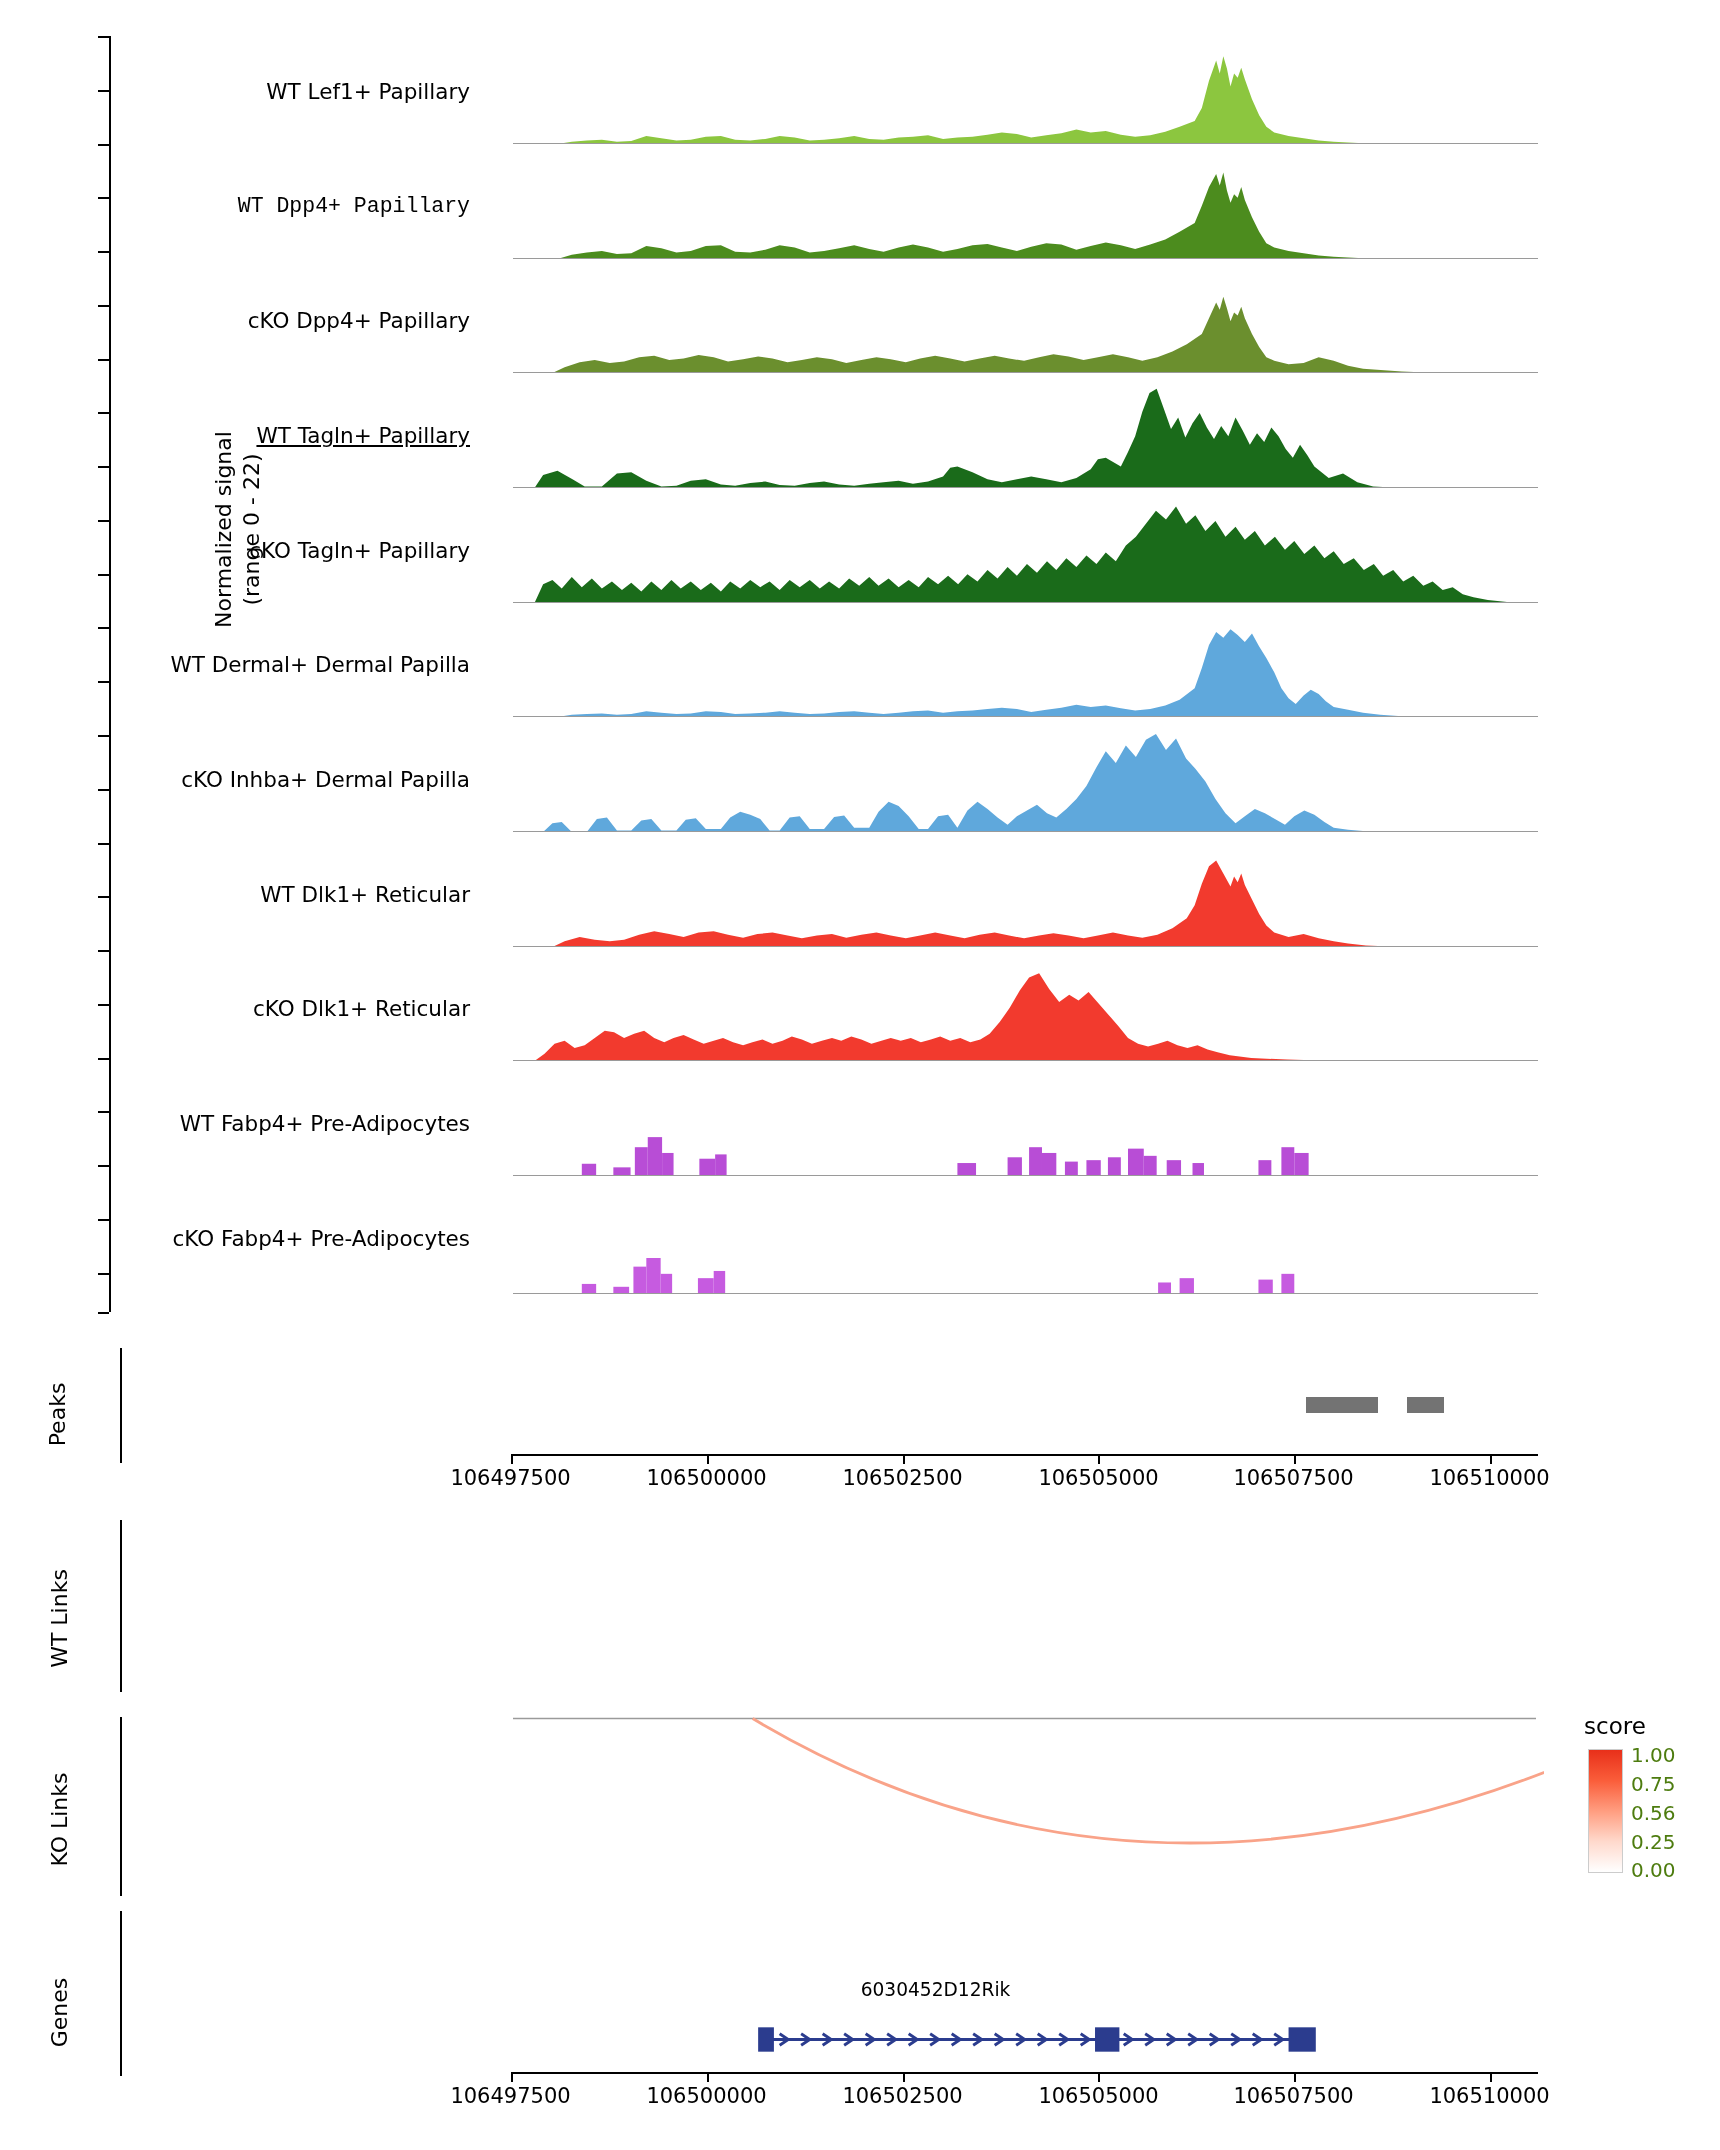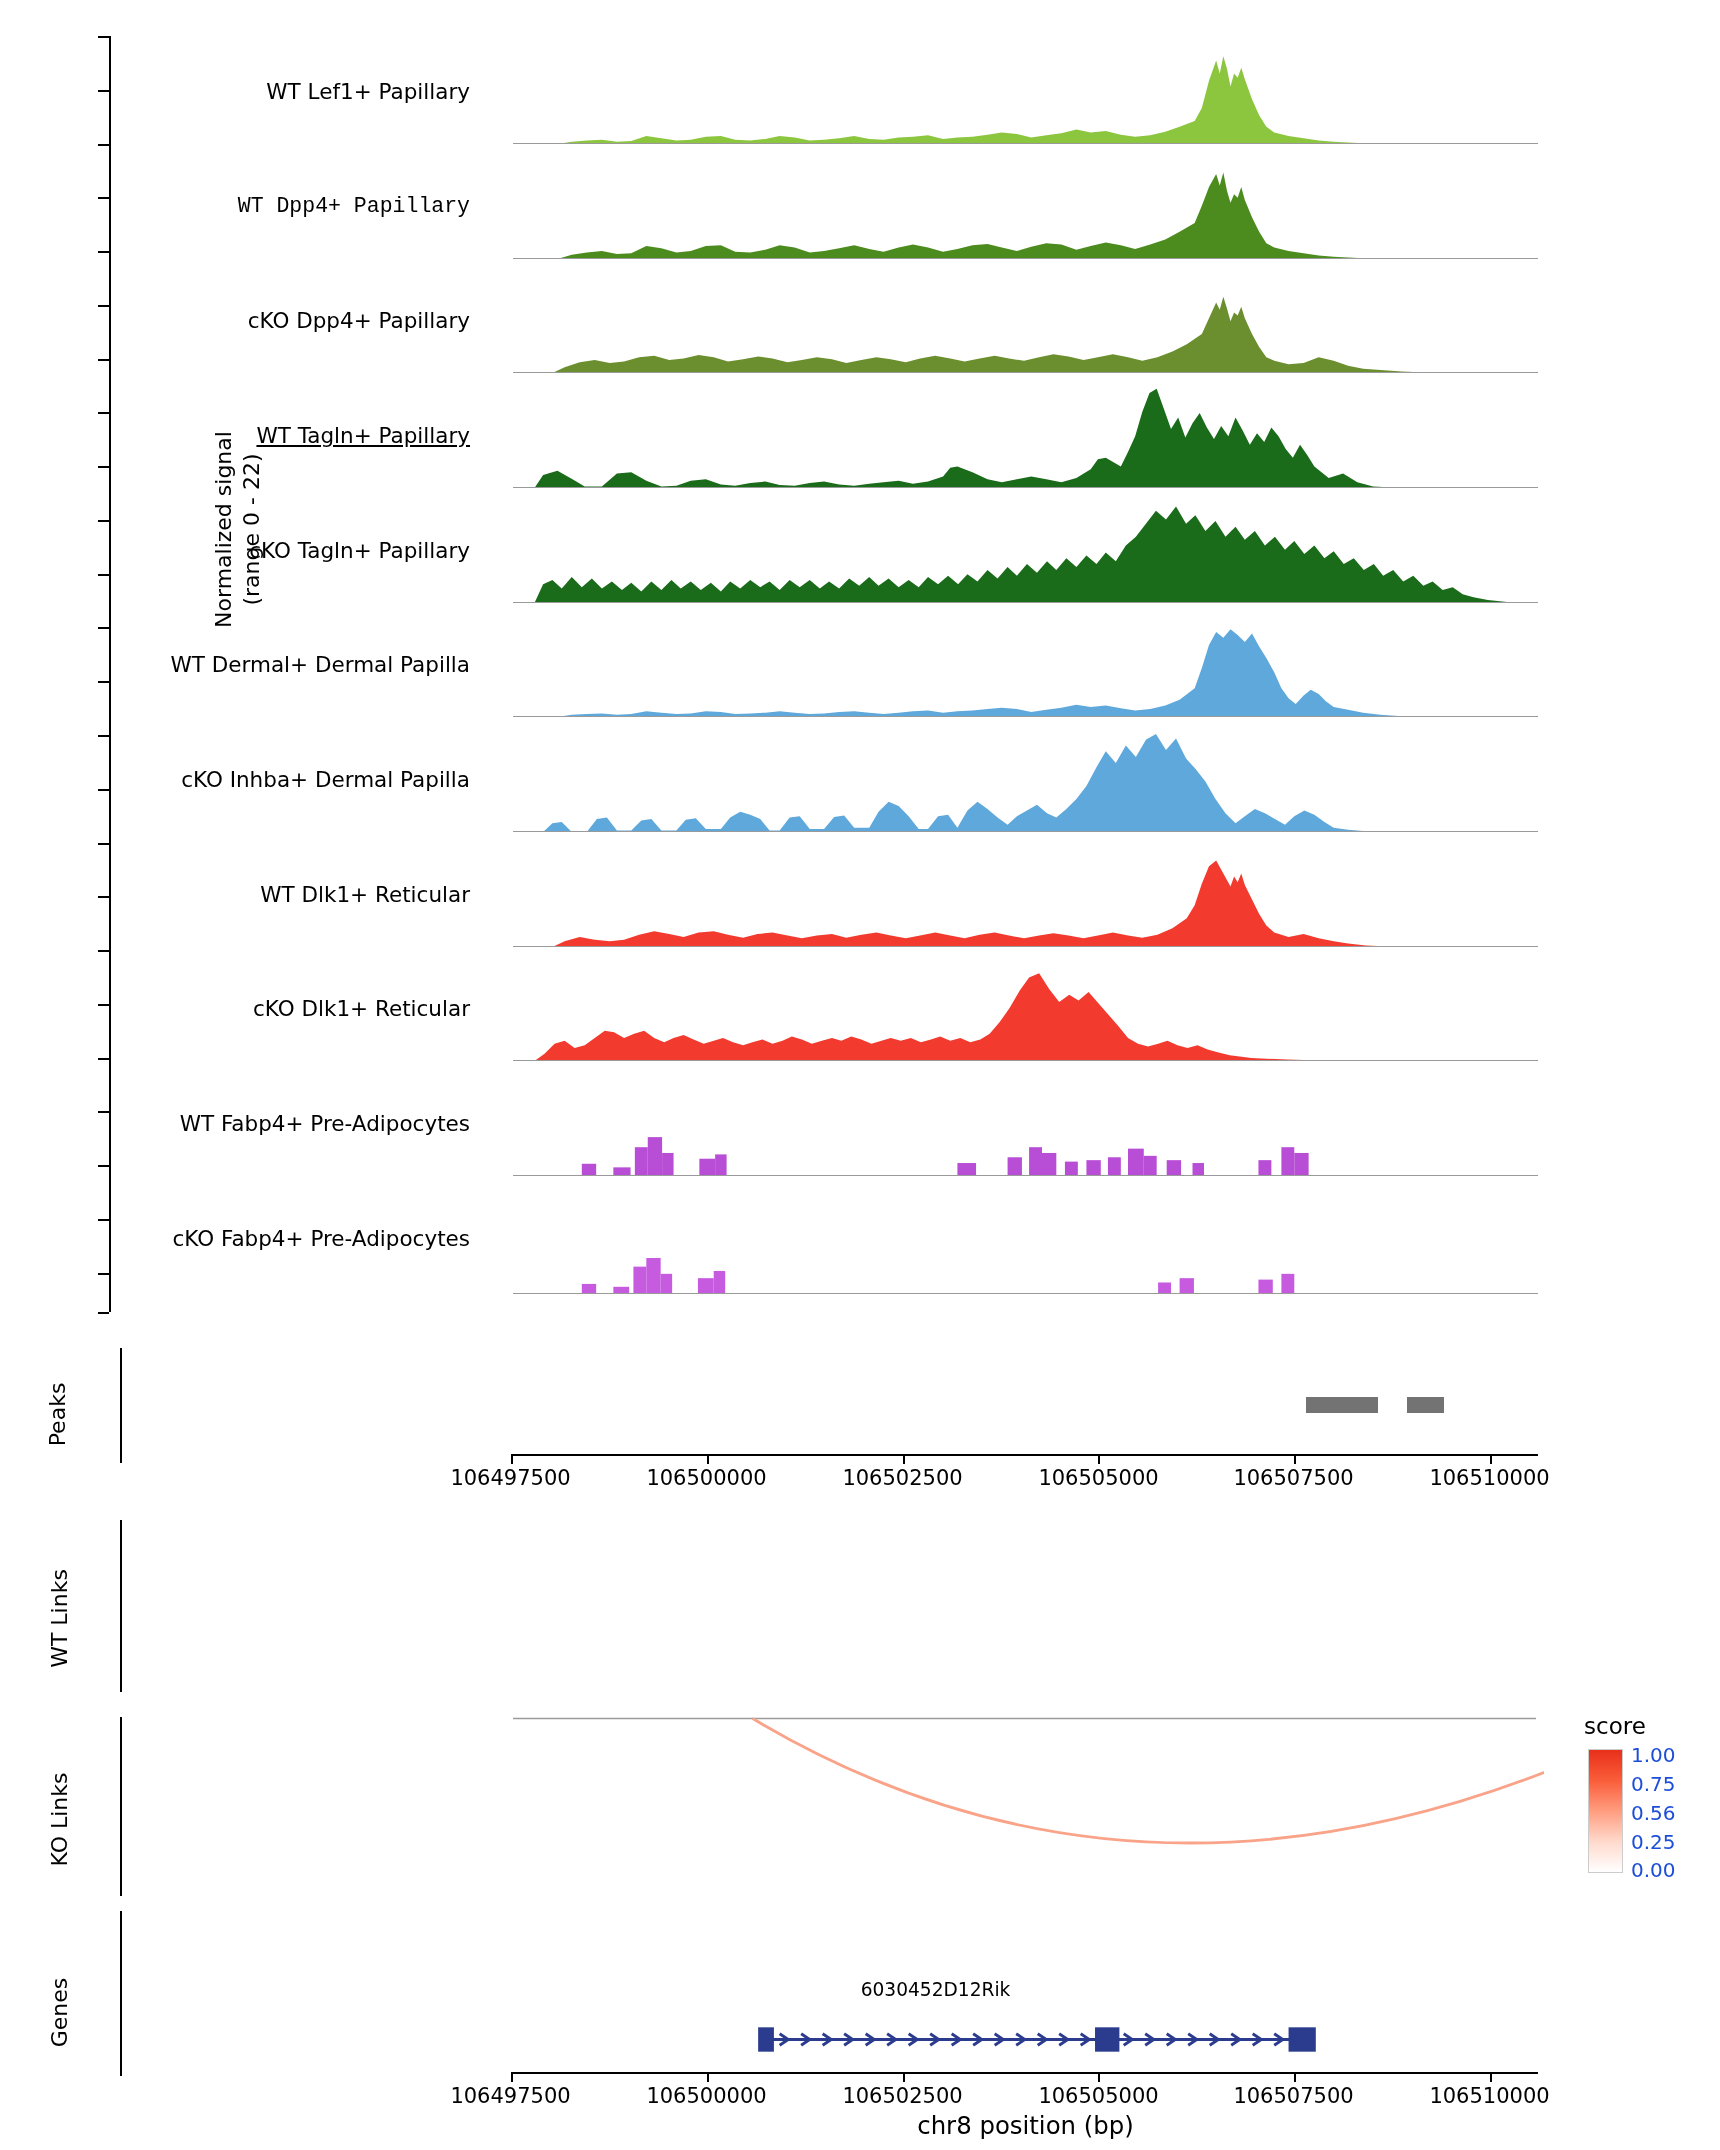--- a/index.html
+++ b/index.html
@@ -126,21 +126,21 @@
   }
   .legend-gradient {
     position: absolute;
     width: 33px;
     background: linear-gradient(to top, #ffffff 0%, #ffd9cc 25%, #ff9d80 50%, #fa5d3a 75%, #e8301a 100%);
     border: 0.7px solid #cccccc;
   }
   .legend-ticklabel {
     position: absolute;
     font-size: 20px;
-    color: #1d4ed8;
+    color: #4d7c0f;
     white-space: nowrap;
   }
 
   
   .gene-label {
     position: absolute;
     font-size: 18.6px;
     color: #000;
     text-align: center;
     white-space: nowrap;
@@ -401,16 +401,15 @@
     <div class="xtick" style="left:1294px; top:2072px;"></div>
     <div class="xtick" style="left:1490px; top:2072px;"></div>
   </div>
   <div class="xticklabel" style="left:439px; top:2084px; width:143px;">106497500</div>
   <div class="xticklabel" style="left:635px; top:2084px; width:143px;">106500000</div>
   <div class="xticklabel" style="left:831px; top:2084px; width:143px;">106502500</div>
   <div class="xticklabel" style="left:1027px; top:2084px; width:143px;">106505000</div>
   <div class="xticklabel" style="left:1222px; top:2084px; width:143px;">106507500</div>
   <div class="xticklabel" style="left:1418px; top:2084px; width:143px;">106510000</div>
 
-  <div class="xaxis-title" style="left:513px; top:2111px; width:1025px;">chr8 position (bp)</div>
 
 </div>
 
 
 </body></html>

